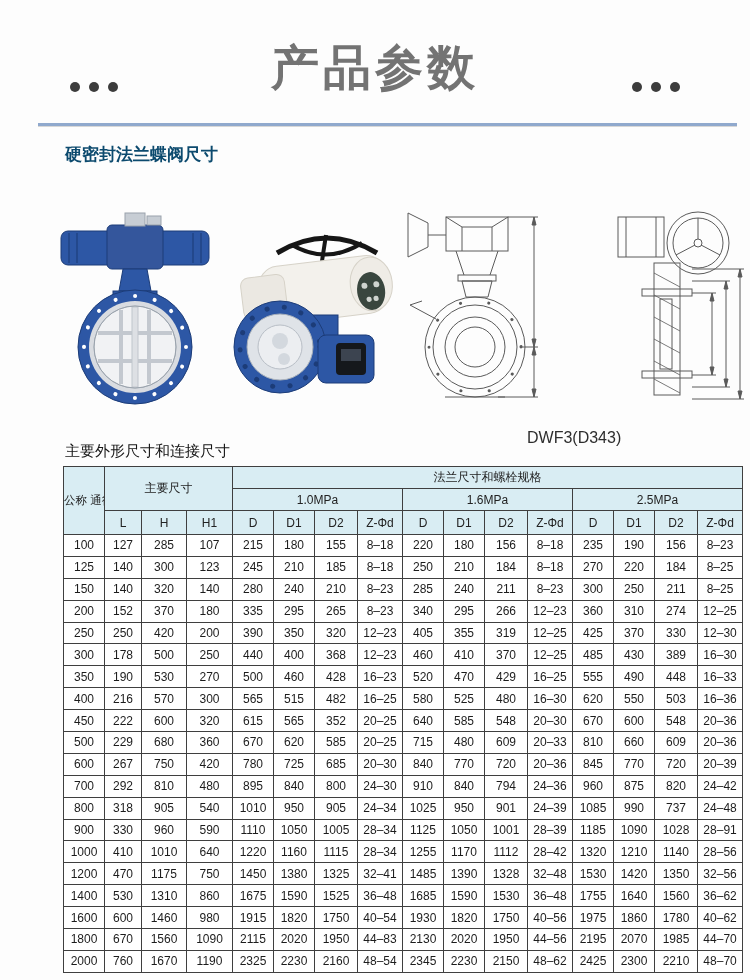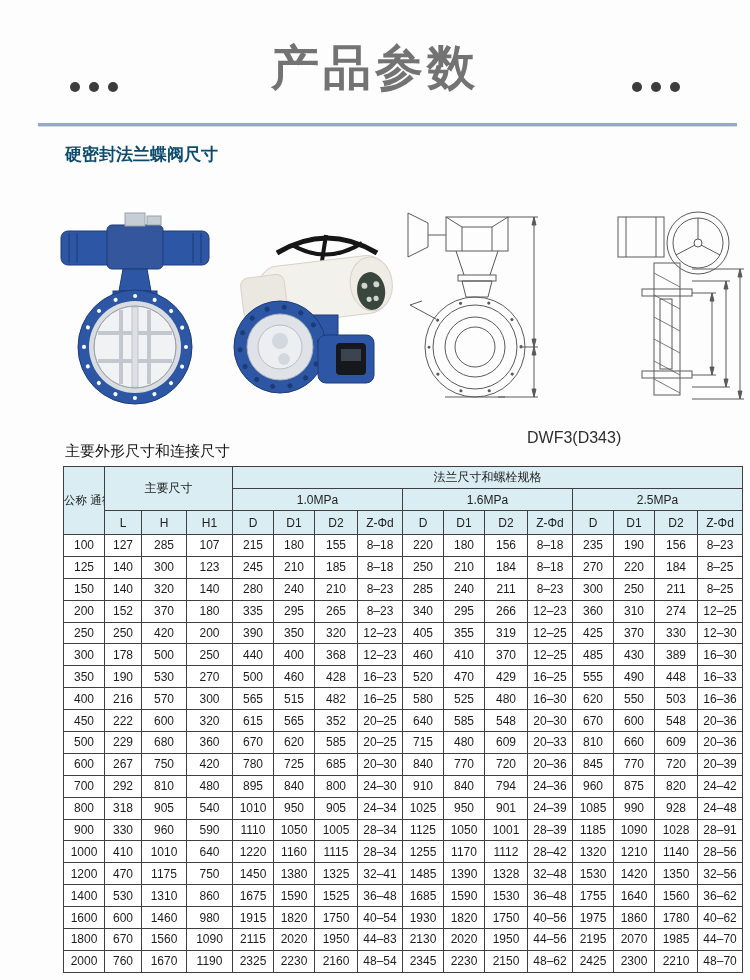--- a/index.html
+++ b/index.html
@@ -465,21 +465,21 @@
           <td>1010</td>
           <td>950</td>
           <td>905</td>
           <td>24–34</td>
           <td>1025</td>
           <td>950</td>
           <td>901</td>
           <td>24–39</td>
           <td>1085</td>
           <td>990</td>
-          <td>928</td>
+          <td>737</td>
           <td>24–48</td>
         </tr>
         <tr>
           <td>900</td>
           <td>330</td>
           <td>960</td>
           <td>590</td>
           <td>1110</td>
           <td>1050</td>
           <td>1005</td>

